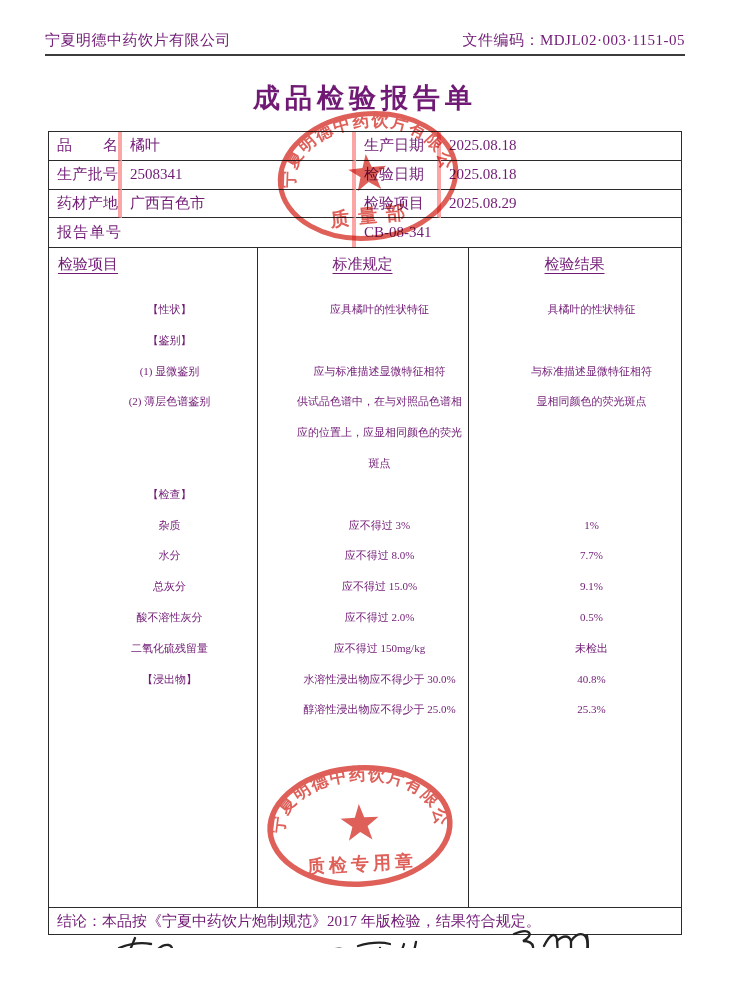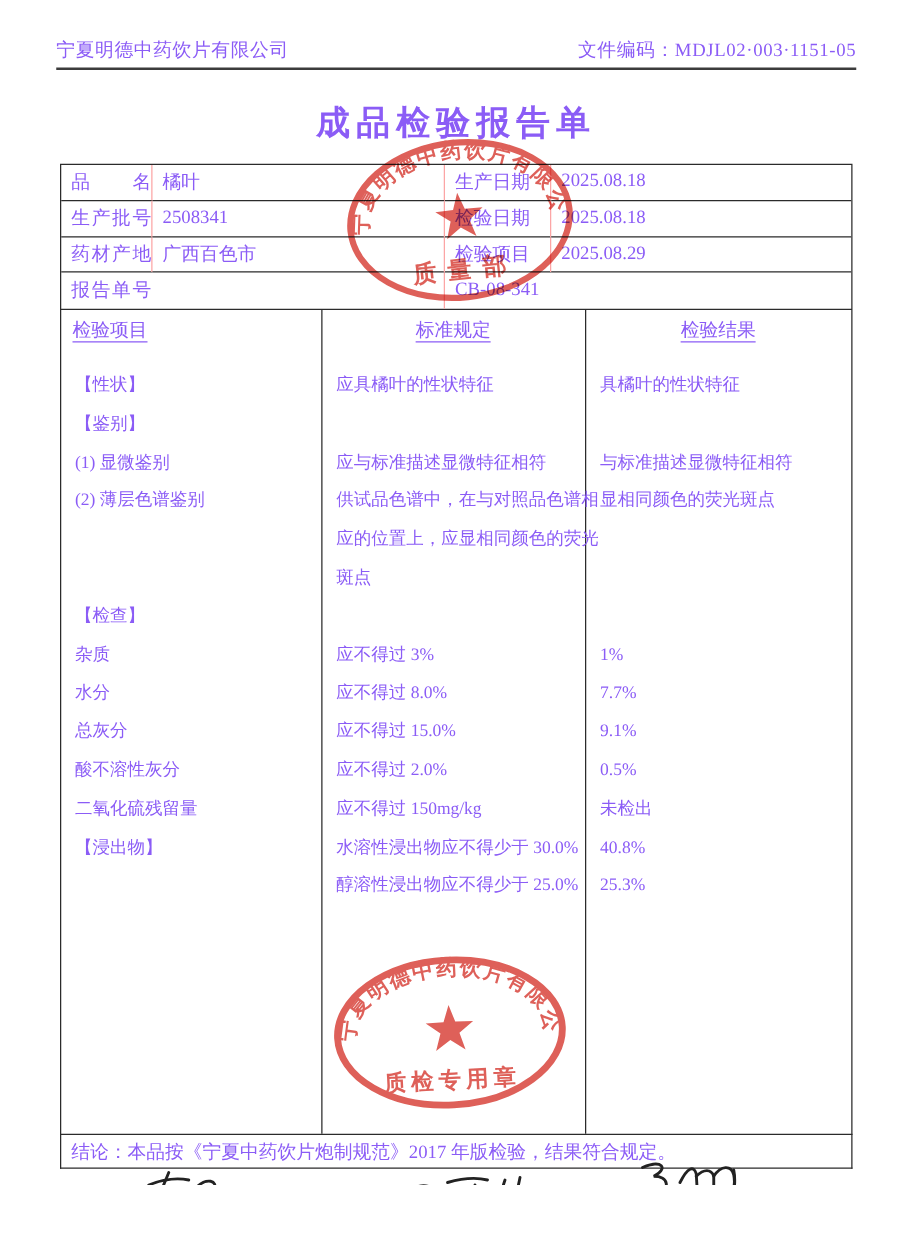--- a/index.html
+++ b/index.html
@@ -1,60 +1,60 @@
 <!DOCTYPE html>
 <html><head>
 <meta charset="utf-8">
 <style>
   * { box-sizing: border-box; margin: 0; padding: 0; }
   html,body { background:#ffffff; }
   .page {
     position: relative; width: 730px; height: 948px; margin: 0 auto;
-    background: #ffffff; color: #8b5cf6; overflow: hidden;
+    background: #ffffff; color: #701a75; overflow: hidden;
     font-family: "Liberation Serif", "DejaVu Serif", serif;
   }
   
   .doc-header {
     position: absolute; left: 45px; top: 28px; width: 640px; height: 28px;
     border-bottom: 2.5px solid #3c3c3c;
     display: flex; justify-content: space-between; align-items: flex-end;
     padding-bottom: 4px; font-size: 15px; letter-spacing: 0.5px;
   }
   .title {
     position: absolute; top: 80px; left: 0; width: 100%;
     text-align: center; font-size: 27px; font-weight: bold; letter-spacing: 5px;
   }
   
   .info-table {
     position: absolute; left: 48px; top: 131px; width: 634px; height: 117px;
     border: 1px solid #2b2b2b;
     display: grid; grid-template-columns: 73px 234px 85px 240px;
     grid-template-rows: repeat(4, 1fr); font-size: 15px;
   }
-  .it-cell { border-right: 1px solid #fca5a5; border-bottom: 1px solid #2b2b2b;
+  .it-cell { border-right: 4px solid #fca5a5; border-bottom: 1px solid #2b2b2b;
     display: flex; align-items: center; padding-left: 8px; white-space: nowrap; }
   .it-cell.lastcol { border-right: none; }
   .it-cell.lastrow { border-bottom: none; }
   .it-cell.span2 { grid-column: span 2; }
   .jl { display: inline-block; width: 64px; text-align: justify; text-align-last: justify; }
   
   .main-table {
     position: absolute; left: 48px; top: 248px; width: 634px; height: 660px;
     border: 1px solid #2b2b2b; border-top: none;
   }
   .mt-vline { position: absolute; top: 0; bottom: 0; width: 1px; background: #2b2b2b; }
   .v1 { left: 208px; } .v2 { left: 419px; }
   .mt-header { position: absolute; top: 7px; left: 0; width: 632px;
     display: grid; grid-template-columns: 208px 211px 213px; font-size: 15px; }
   .mt-header span { text-decoration: underline; text-underline-offset: 4px; }
   .mt-header .h1 { padding-left: 9px; }
   .mt-header .h2, .mt-header .h3 { text-align: center; }
-  .mt-grid { position: absolute; top: 46px; left: 2px; width: 632px;
+  .mt-grid { position: absolute; top: 46px; left: 12px; width: 632px;
     display: grid; grid-template-columns: 208px 211px 213px;
-    grid-auto-rows: 30.8px; font-size: 14px; }
+    grid-auto-rows: 30.8px; font-size: 11px; text-align: center; }
   .mt-grid div { line-height: 30.8px; white-space: nowrap; }
   .mt-grid .c1 { padding-left: 9px; }
   .mt-grid .c2 { padding-left: 10px; }
   .mt-grid .c3 { padding-left: 10px; }
   
   .conclusion {
     position: absolute; left: 48px; top: 908px; width: 634px; height: 27px;
     border: 1px solid #2b2b2b; border-top: none;
     display: flex; align-items: center; padding-left: 8px; font-size: 15px;
   }

